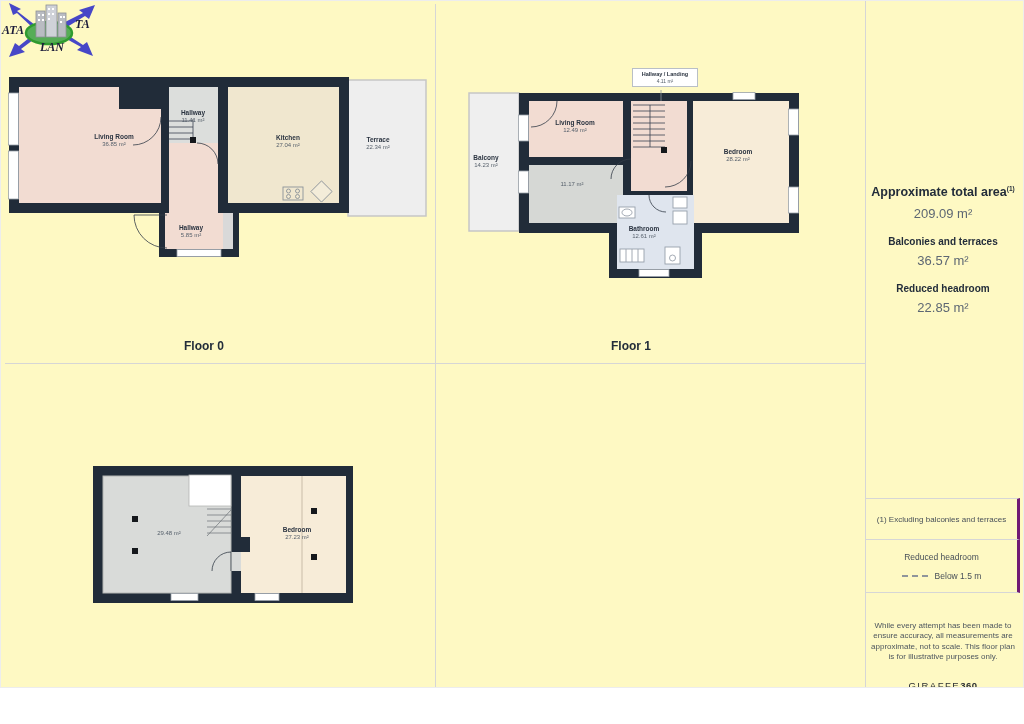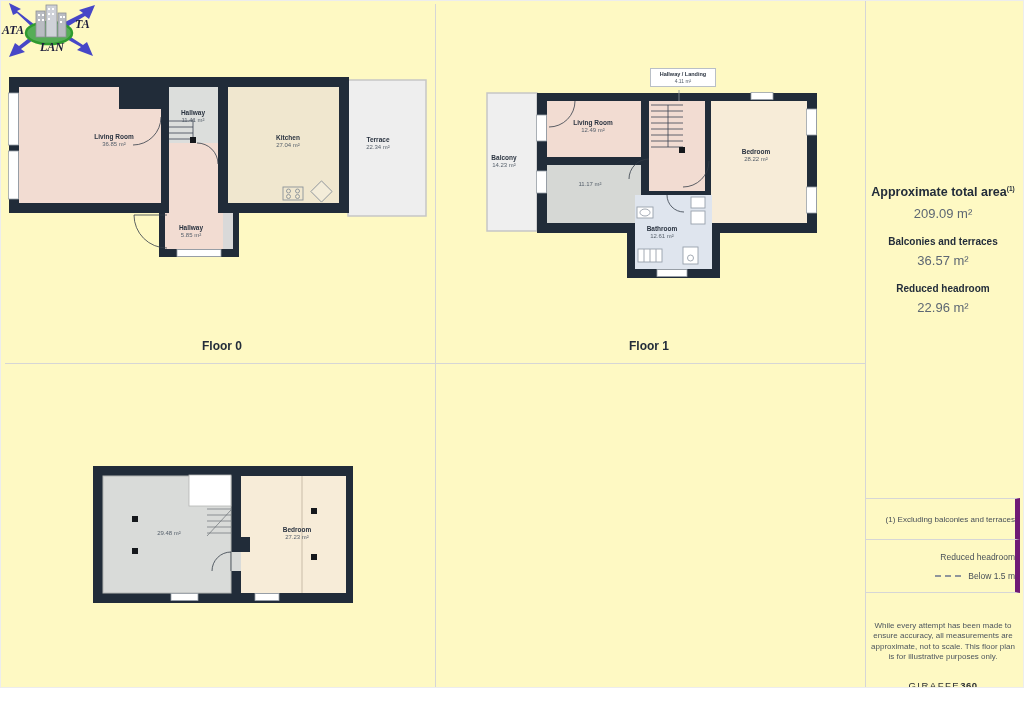--- a/index.html
+++ b/index.html
@@ -1,21 +1,21 @@
 <!DOCTYPE html>
 <html><head>
 <meta charset="utf-8">
 <style>
   html,body{margin:0;padding:0;background:#fff;}
   .page{position:relative;width:1024px;height:688px;background:#fef9c3;overflow:hidden;
         font-family:"Liberation Sans", sans-serif;border:1px solid #ededed;box-sizing:border-box;}
   .panel{position:absolute;}
   .panel svg{position:absolute;left:0;top:0;}
   #floor0-panel{left:0;top:0;width:434px;height:362px;}
-  #floor1-panel{left:434px;top:0;width:430px;height:362px;}
+  #floor1-panel{left:416px;top:0;width:430px;height:362px;}
   #floor2-panel{left:0;top:362px;width:434px;height:362px;}
 
   .divider{position:absolute;background:#d6d6d6;}
   #v-div1{left:434px;top:3px;width:1px;height:718px;}
   #v-div2{left:864px;top:0;width:1px;height:724px;}
   #h-div1{left:4px;top:362px;width:860px;height:1px;}
 
   .room-label{position:absolute;transform:translate(-50%,-50%);text-align:center;
               line-height:1.3;white-space:nowrap;pointer-events:none;}
   .room-name{display:block;font-weight:bold;font-size:6.5px;color:#2a3340;}
@@ -27,22 +27,22 @@
            padding:2px 3px;line-height:1.25;}
   .callout .room-name{font-size:5.5px;}
   .callout .room-area{font-size:5px;}
 
   #sidebar{position:absolute;left:864px;top:0;width:156px;height:724px;}
   .sb-summary{position:absolute;top:184px;left:0;width:156px;text-align:center;color:#232d3a;}
   .sb-h1{font-size:12.5px;font-weight:bold;margin:0 0 7px 0;}
   .sb-h1 sup{font-size:6.5px;}
   .sb-val{font-size:13px;color:#5d6773;margin:0 0 15px 0;font-weight:normal;}
   .sb-h2{font-size:10px;font-weight:bold;margin:0 0 6px 0;}
-  .sb-box{position:absolute;left:1px;width:154px;box-sizing:border-box;border-right:5px solid #701a75;
-          display:flex;flex-direction:column;justify-content:center;text-align:right;}
+  .sb-box{position:absolute;left:1px;width:154px;box-sizing:border-box;border-right:3px solid #701a75;
+          display:flex;flex-direction:column;justify-content:center;text-align:center;}
   #sb-footnote{top:497px;height:41px;border-top:1px solid #d6d6d6;font-size:8px;color:#474f58;}
   #sb-legend{top:538px;height:54px;border-top:1px solid #d6d6d6;border-bottom:1px solid #d6d6d6;
              font-size:8.5px;color:#474f58;}
   #sb-legend .legend-title{margin-bottom:9px;}
   .dash-swatch{display:inline-block;width:26px;border-top:2px dashed #8f959b;vertical-align:middle;margin-right:7px;}
   #sb-disclaimer{position:absolute;top:604px;left:5px;width:146px;text-align:center;
                  font-size:8px;line-height:1.3;color:#4d565e;}
   #sb-disclaimer p{margin:16px 0 10px 0;}
   .brand{margin-top:17px;font-size:9.5px;letter-spacing:1.5px;color:#2b2f33;}
   .brand b{letter-spacing:0.5px;}
@@ -135,21 +135,21 @@
       <span class="room-area">27.04 m²</span>
     </div>
     <div class="room-label" style="left:377px;top:143px;">
       <span class="room-name">Terrace</span>
       <span class="room-area">22.34 m²</span>
     </div>
     <div class="room-label" style="left:190px;top:231px;">
       <span class="room-name">Hallway</span>
       <span class="room-area">5.85 m²</span>
     </div>
-    <div class="floor-label" style="left:221px;top:345px;">Floor 0</div>
+    <div class="floor-label" style="left:203px;top:345px;">Floor 0</div>
   </div>
 
   <div id="floor1-panel" class="panel">
     <svg viewBox="0 0 430 362" width="430" height="362">
       <rect x="52" y="92" width="50" height="138" fill="#efefef" stroke="#c6c6c6" stroke-width="1.5"></rect>
       <path d="M102,92 H382 V232 H285 V277 H192 V232 H102 Z" fill="#212c39"></path>
       <rect x="112" y="100" width="94" height="56" fill="#f2dcd2"></rect>
       <rect x="112" y="164" width="94" height="58" fill="#d6d8d5"></rect>
       <rect x="214" y="100" width="56" height="90" fill="#f2dcd2"></rect>
       <rect x="276" y="100" width="96" height="122" fill="#f7ecd8"></rect>
@@ -248,21 +248,21 @@
   <div class="divider" id="v-div2"></div>
   <div class="divider" id="h-div1"></div>
 
   <div id="sidebar">
     <div class="sb-summary">
       <div class="sb-h1"><span>Approximate total area</span><sup>(1)</sup></div>
       <div class="sb-val">209.09 m²</div>
       <div class="sb-h2">Balconies and terraces</div>
       <div class="sb-val">36.57 m²</div>
       <div class="sb-h2">Reduced headroom</div>
-      <div class="sb-val">22.96 m²</div>
+      <div class="sb-val">22.85 m²</div>
     </div>
 
     <div class="sb-box" id="sb-footnote">
       <span>(1) Excluding balconies and terraces</span>
     </div>
 
     <div class="sb-box" id="sb-legend">
       <div class="legend-title">Reduced headroom</div>
       <div>
         <span class="dash-swatch"></span><span>Below 1.5 m</span>

